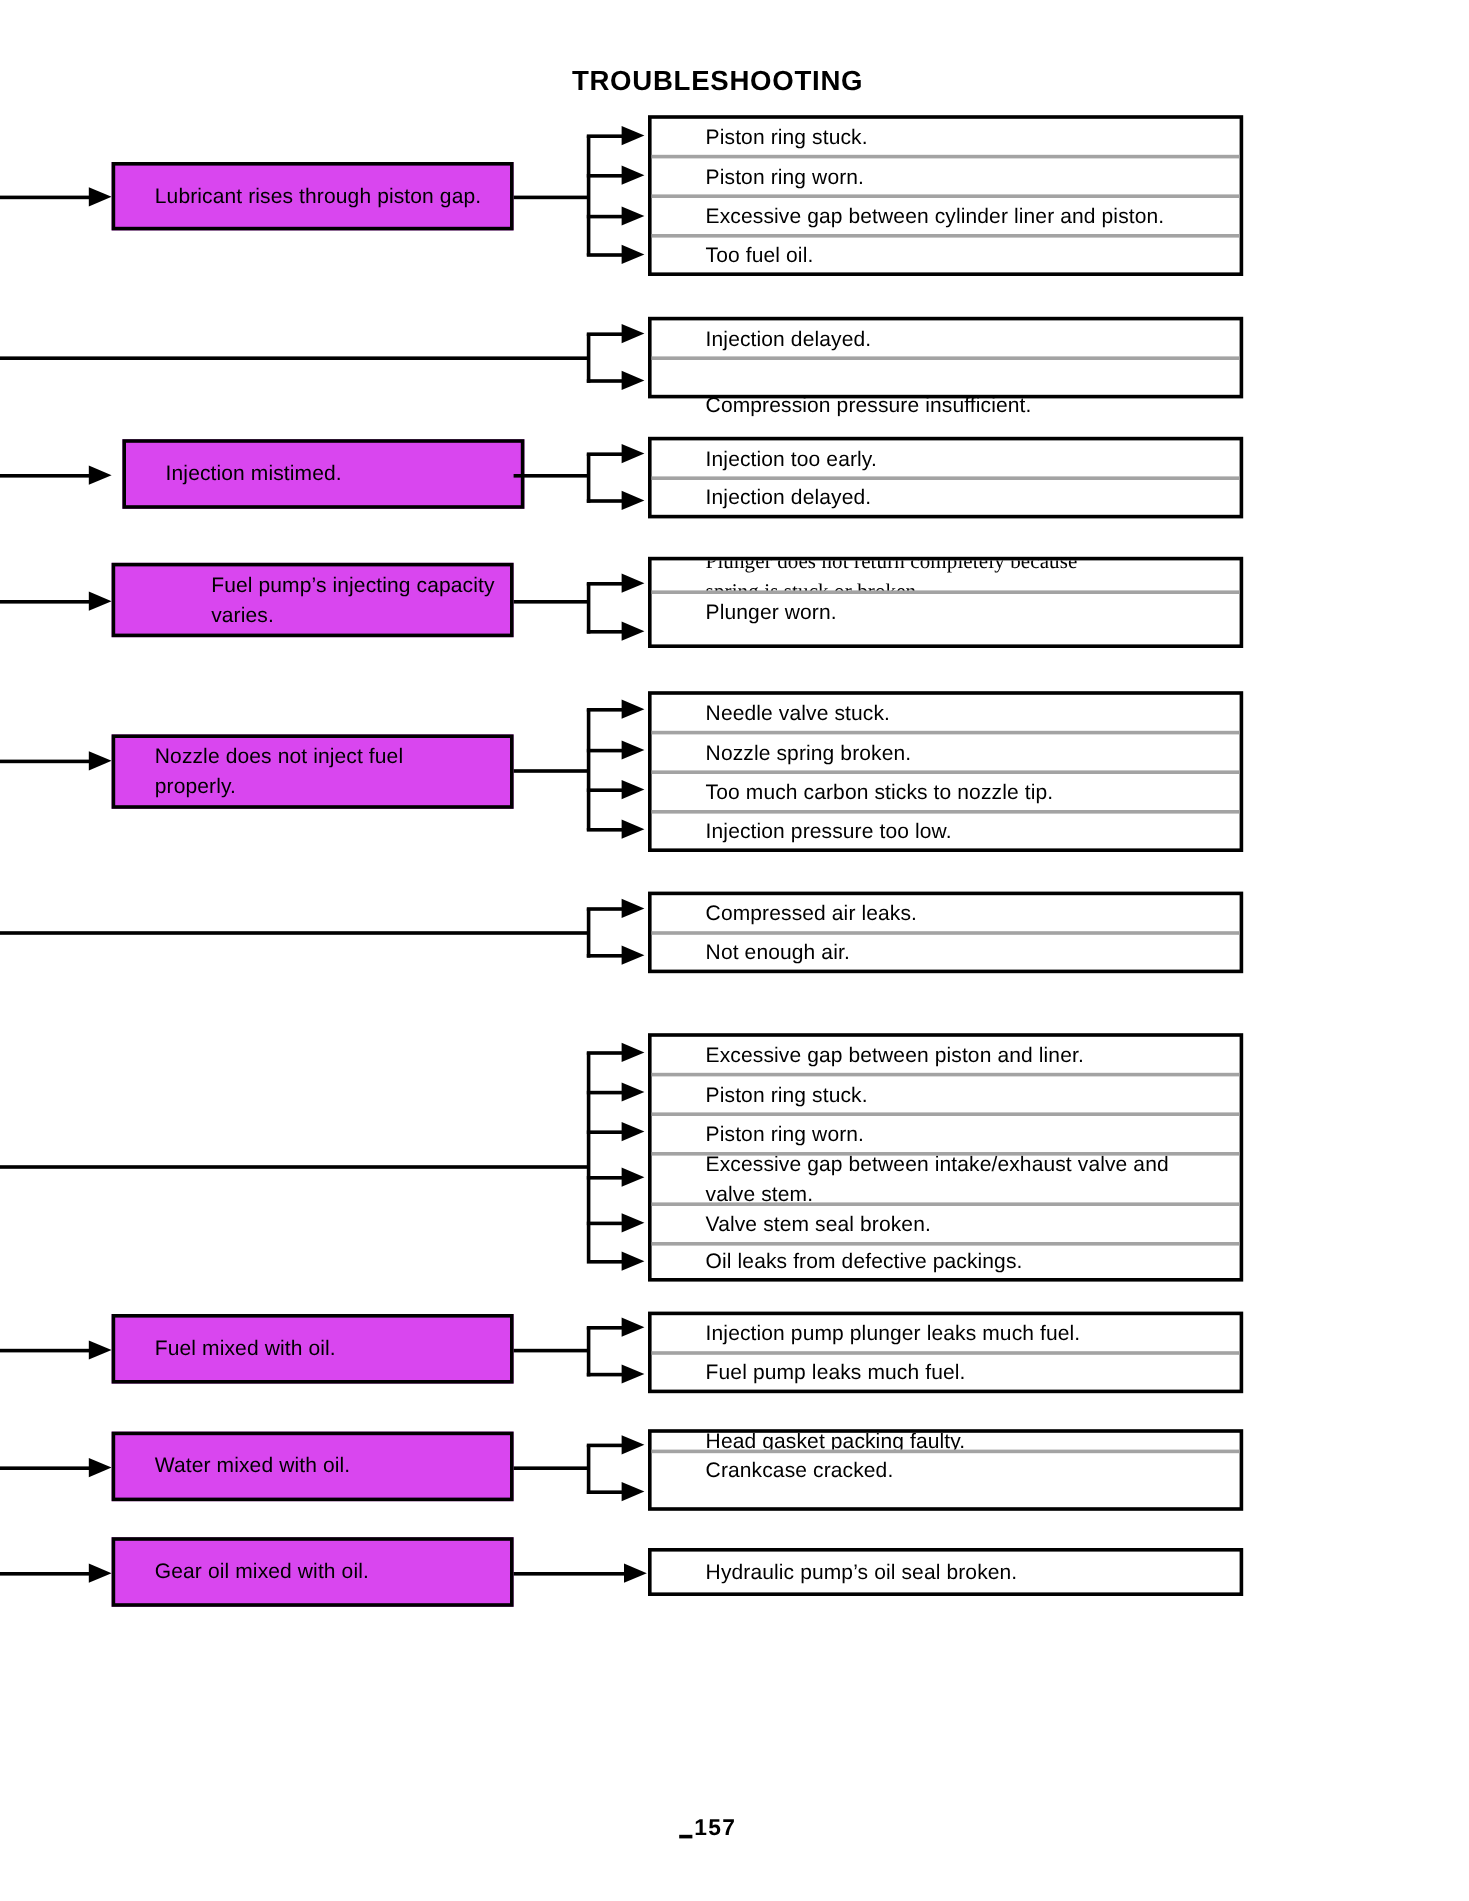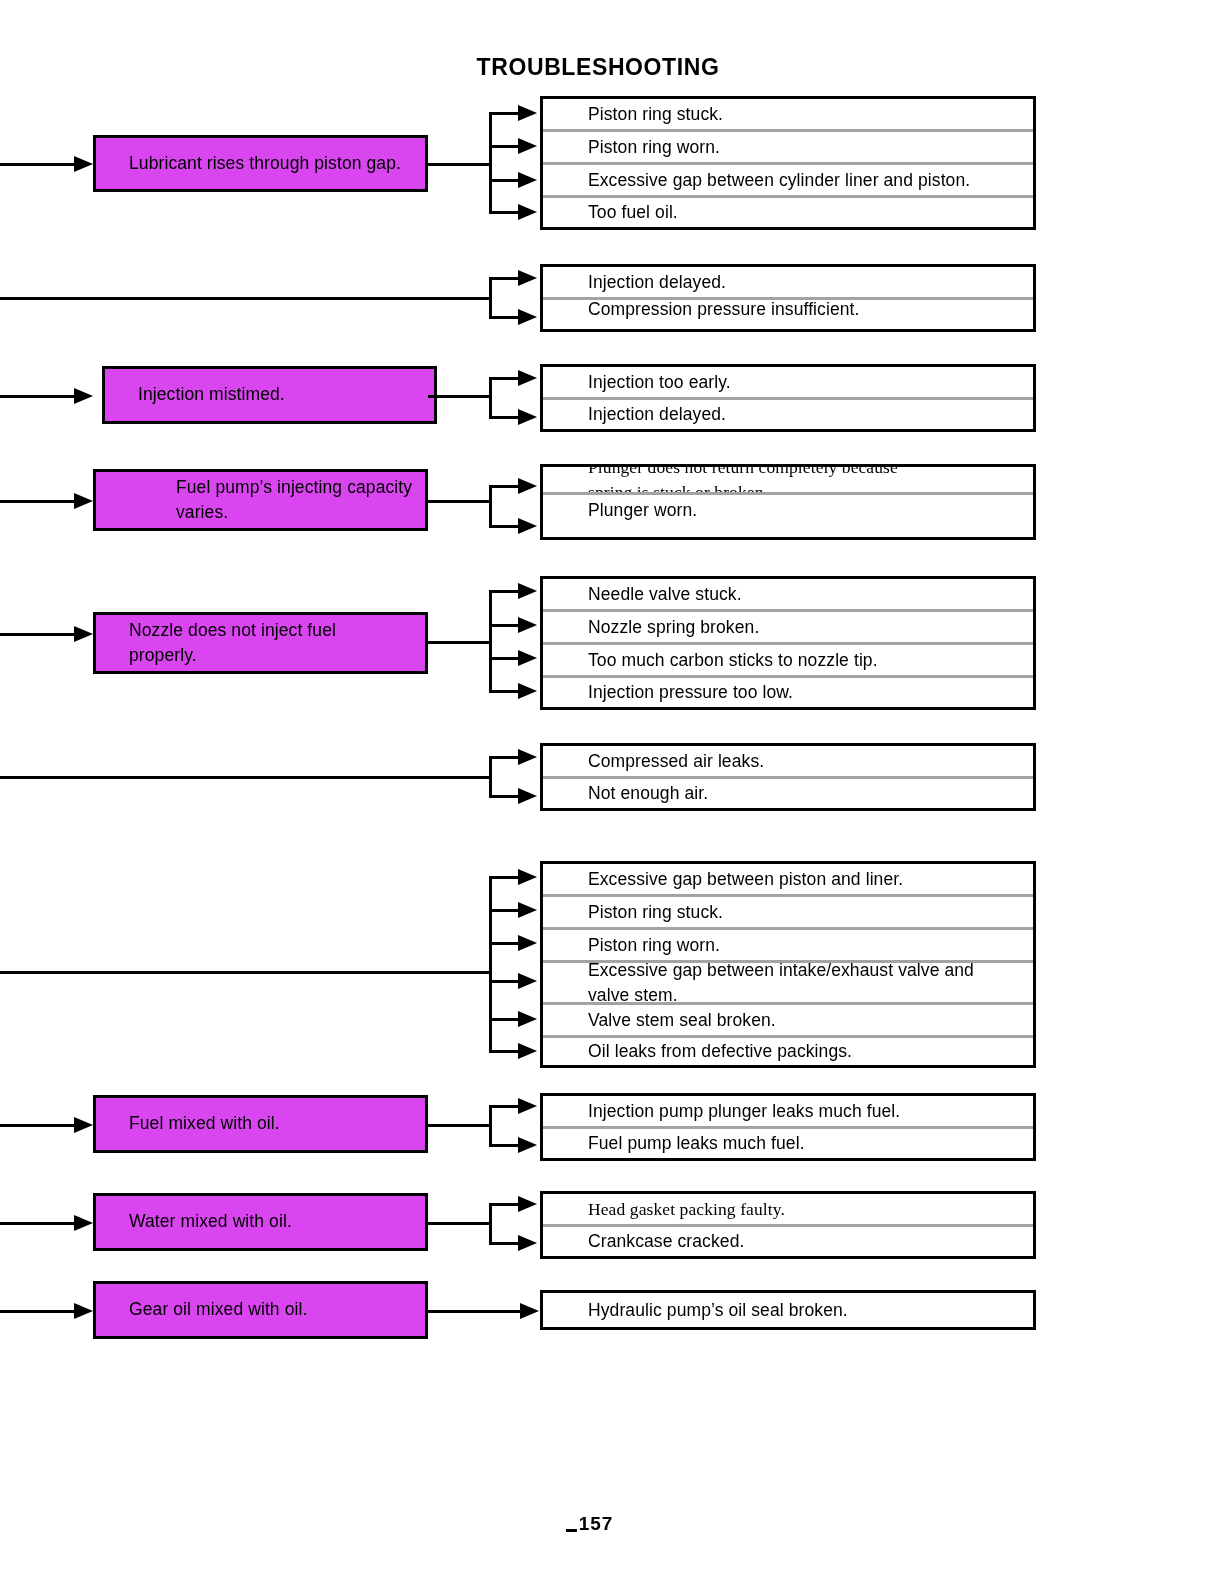--- a/index.html
+++ b/index.html
@@ -162,21 +162,21 @@
   <div class="vline" style="left:489px; top:278px; height:41px;"></div>
   <div class="hline" style="left:489px; top:277px; width:32px;"></div>
   <div class="arrow" style="left:518px; top:270px;"></div>
   <div class="hline" style="left:489px; top:316px; width:32px;"></div>
   <div class="arrow" style="left:518px; top:309px;"></div>
 
   <div class="rgroup" style="left:540px; top:264px; width:496px; height:68px;">
     <div class="rrow" style="height:33px;">
       <div class="rtext"><span>Injection delayed.</span></div>
     </div>
-    <div class="rrow" style="height:19px;">
+    <div class="rrow" style="height:19px;margin-top:28px;">
       <div class="rtext"><span>Compression pressure insufficient.</span></div>
     </div>
   </div>
 
   <div class="hline" style="left:0px; top:395px; width:78px;"></div>
   <div class="arrow" style="left:74px; top:388px;"></div>
 
   <div class="lbox" style="left:102px; top:366px; width:335px; height:58px;">
     <div class="ltext">
       <span>Injection mistimed.</span>
@@ -354,21 +354,21 @@
   </div>
 
   <div class="hline" style="left:428px; top:1222px; width:63px;"></div>
   <div class="vline" style="left:489px; top:1204px; height:41px;"></div>
   <div class="hline" style="left:489px; top:1203px; width:32px;"></div>
   <div class="arrow" style="left:518px; top:1196px;"></div>
   <div class="hline" style="left:489px; top:1242px; width:32px;"></div>
   <div class="arrow" style="left:518px; top:1235px;"></div>
 
   <div class="rgroup" style="left:540px; top:1191px; width:496px; height:68px;">
-    <div class="rrow" style="height:33px;font-family:Liberation Serif, serif;">
+    <div class="rrow" style="height:17px;">
       <div class="rtext"><span>Head gasket packing faulty.</span></div>
     </div>
     <div class="rrow" style="height:29px;">
       <div class="rtext"><span>Crankcase cracked.</span></div>
     </div>
   </div>
 
   <div class="hline" style="left:0px; top:1310px; width:78px;"></div>
   <div class="arrow" style="left:74px; top:1303px;"></div>
 

